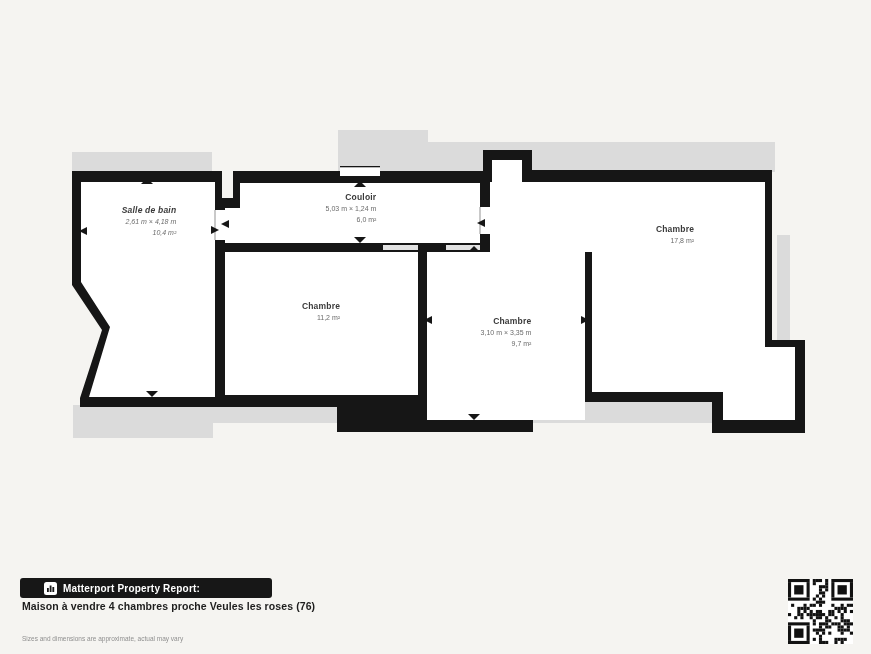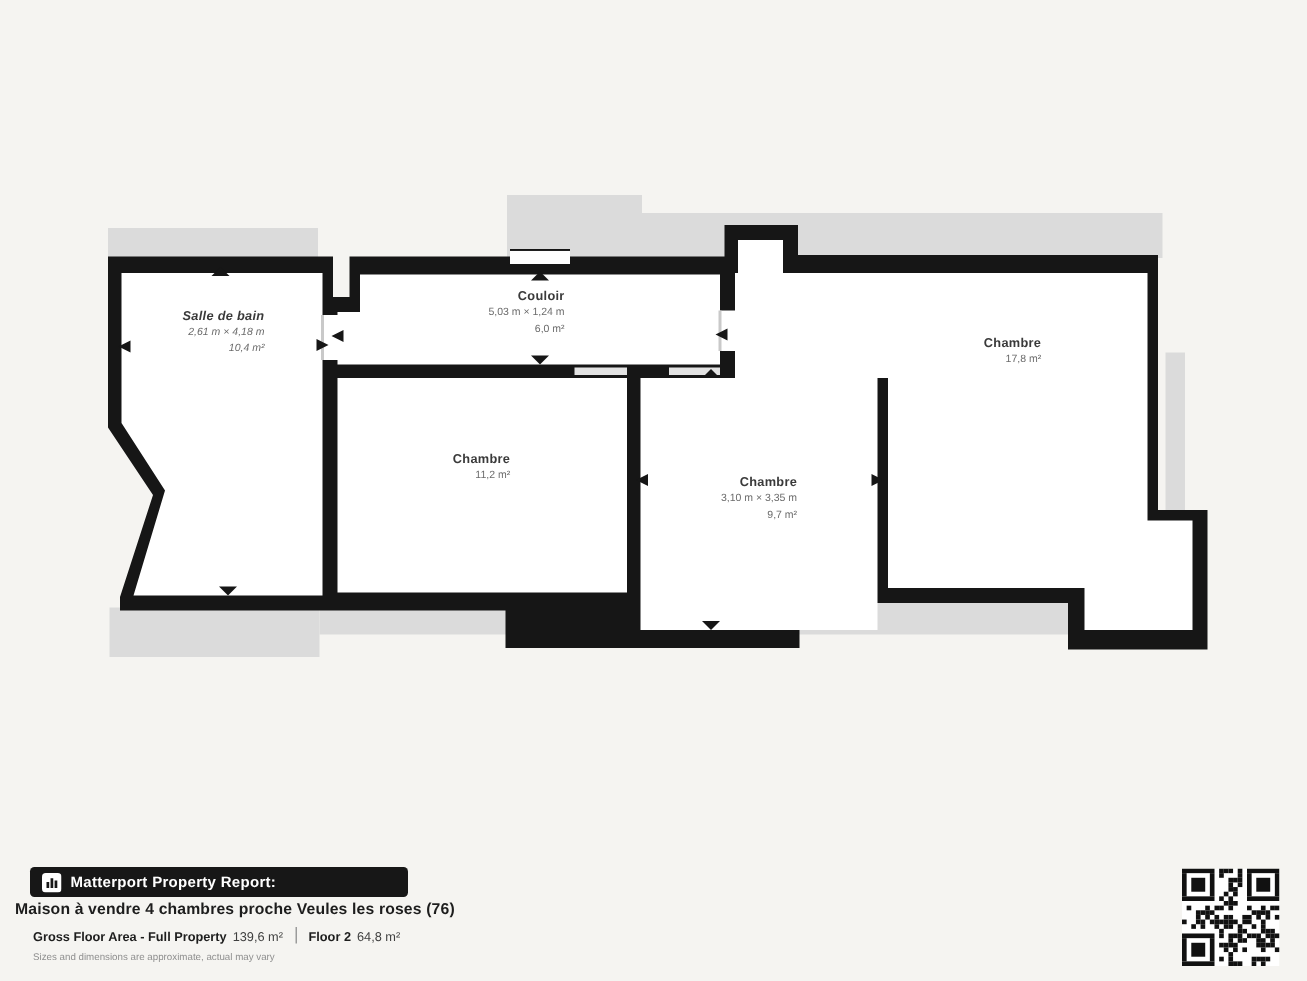--- a/index.html
+++ b/index.html
@@ -16,23 +16,23 @@
   .room{fill:var(--room);}
   .opening{fill:#ffffff;}
   .door-leaf{fill:#c9c9c9;}
   .threshold{fill:#e2e2e2;}
   .arrow{fill:var(--wall);}
   .labels{position:absolute;left:0;top:0;width:871px;height:654px;pointer-events:none;}
   .room-label{position:absolute;transform:translate(-50%,-50%);text-align:right;white-space:nowrap;}
   .room-name{font-size:8.5px;font-weight:700;color:#3a3a3a;letter-spacing:.2px;margin-bottom:2px;}
   .room-dims{font-size:7px;color:#6b6b6b;line-height:1.55;}
   .report-banner{position:absolute;left:20px;top:578px;width:252px;height:20px;background:var(--banner);
-    border-radius:3px;display:flex;align-items:center;gap:6px;padding:0 8px;}
+    border-radius:3px;display:flex;align-items:center;gap:6px;padding:0 24px;}
   .report-banner span{color:#fff;font-size:10px;font-weight:700;letter-spacing:.2px;}
-  .plan-title{position:absolute;left:10px;top:600px;font-size:10.5px;font-weight:700;color:var(--ink);letter-spacing:.1px;}
+  .plan-title{position:absolute;left:22px;top:600px;font-size:10.5px;font-weight:700;color:var(--ink);letter-spacing:.1px;}
   .stats{position:absolute;left:22px;top:618px;font-size:8.5px;color:var(--ink);display:flex;align-items:center;}
   .stats .lbl{font-weight:700;}
   .stats .val{font-weight:400;color:#3f3f3f;margin-left:4px;}
   .stats .divider{display:inline-block;width:1px;height:11px;background:#9b9b9b;margin:0 8px;}
   .disclaimer{position:absolute;left:22px;top:635px;font-size:6.5px;color:#8f8f8f;}
   .promo{position:absolute;right:96px;top:590px;display:flex;flex-direction:column;align-items:flex-end;}
   .visit{font-size:9px;color:#4c4c4c;margin-bottom:4px;}
   .brand-row{display:flex;align-items:center;gap:5px;}
   .brand-name{font-size:15px;font-weight:700;color:#1c1c1c;letter-spacing:.2px;}
   .qr{position:absolute;left:788px;top:579px;width:65px;height:65px;}
@@ -121,27 +121,20 @@
       <rect x="0" y="0" width="13" height="13" rx="2.5" fill="#ffffff"></rect>
       <rect x="3" y="6" width="1.8" height="4" fill="#171717"></rect>
       <rect x="5.7" y="3.5" width="1.8" height="6.5" fill="#171717"></rect>
       <rect x="8.4" y="5" width="1.8" height="5" fill="#171717"></rect>
     </svg>
     <span>Matterport Property Report:</span>
   </div>
 
   <div class="plan-title">Maison à vendre 4 chambres proche Veules les roses (76)</div>
 
-  <div class="stats">
-    <span class="lbl">Gross Floor Area - Full Property</span>
-    <span class="val">139,6 m²</span>
-    <span class="divider"></span>
-    <span class="lbl">Floor 2</span>
-    <span class="val">64,8 m²</span>
-  </div>
 
   <div class="disclaimer">Sizes and dimensions are approximate, actual may vary</div>
 
 
   <svg class="qr" viewBox="0 0 21 21">
     <rect x="0" y="0" width="21" height="21" fill="#ffffff"></rect>
     <g id="qr-modules" fill="#111111">
         <rect x="0" y="0" width="7" height="1"></rect>
         <rect x="0" y="6" width="7" height="1"></rect>
         <rect x="0" y="1" width="1" height="5"></rect>

